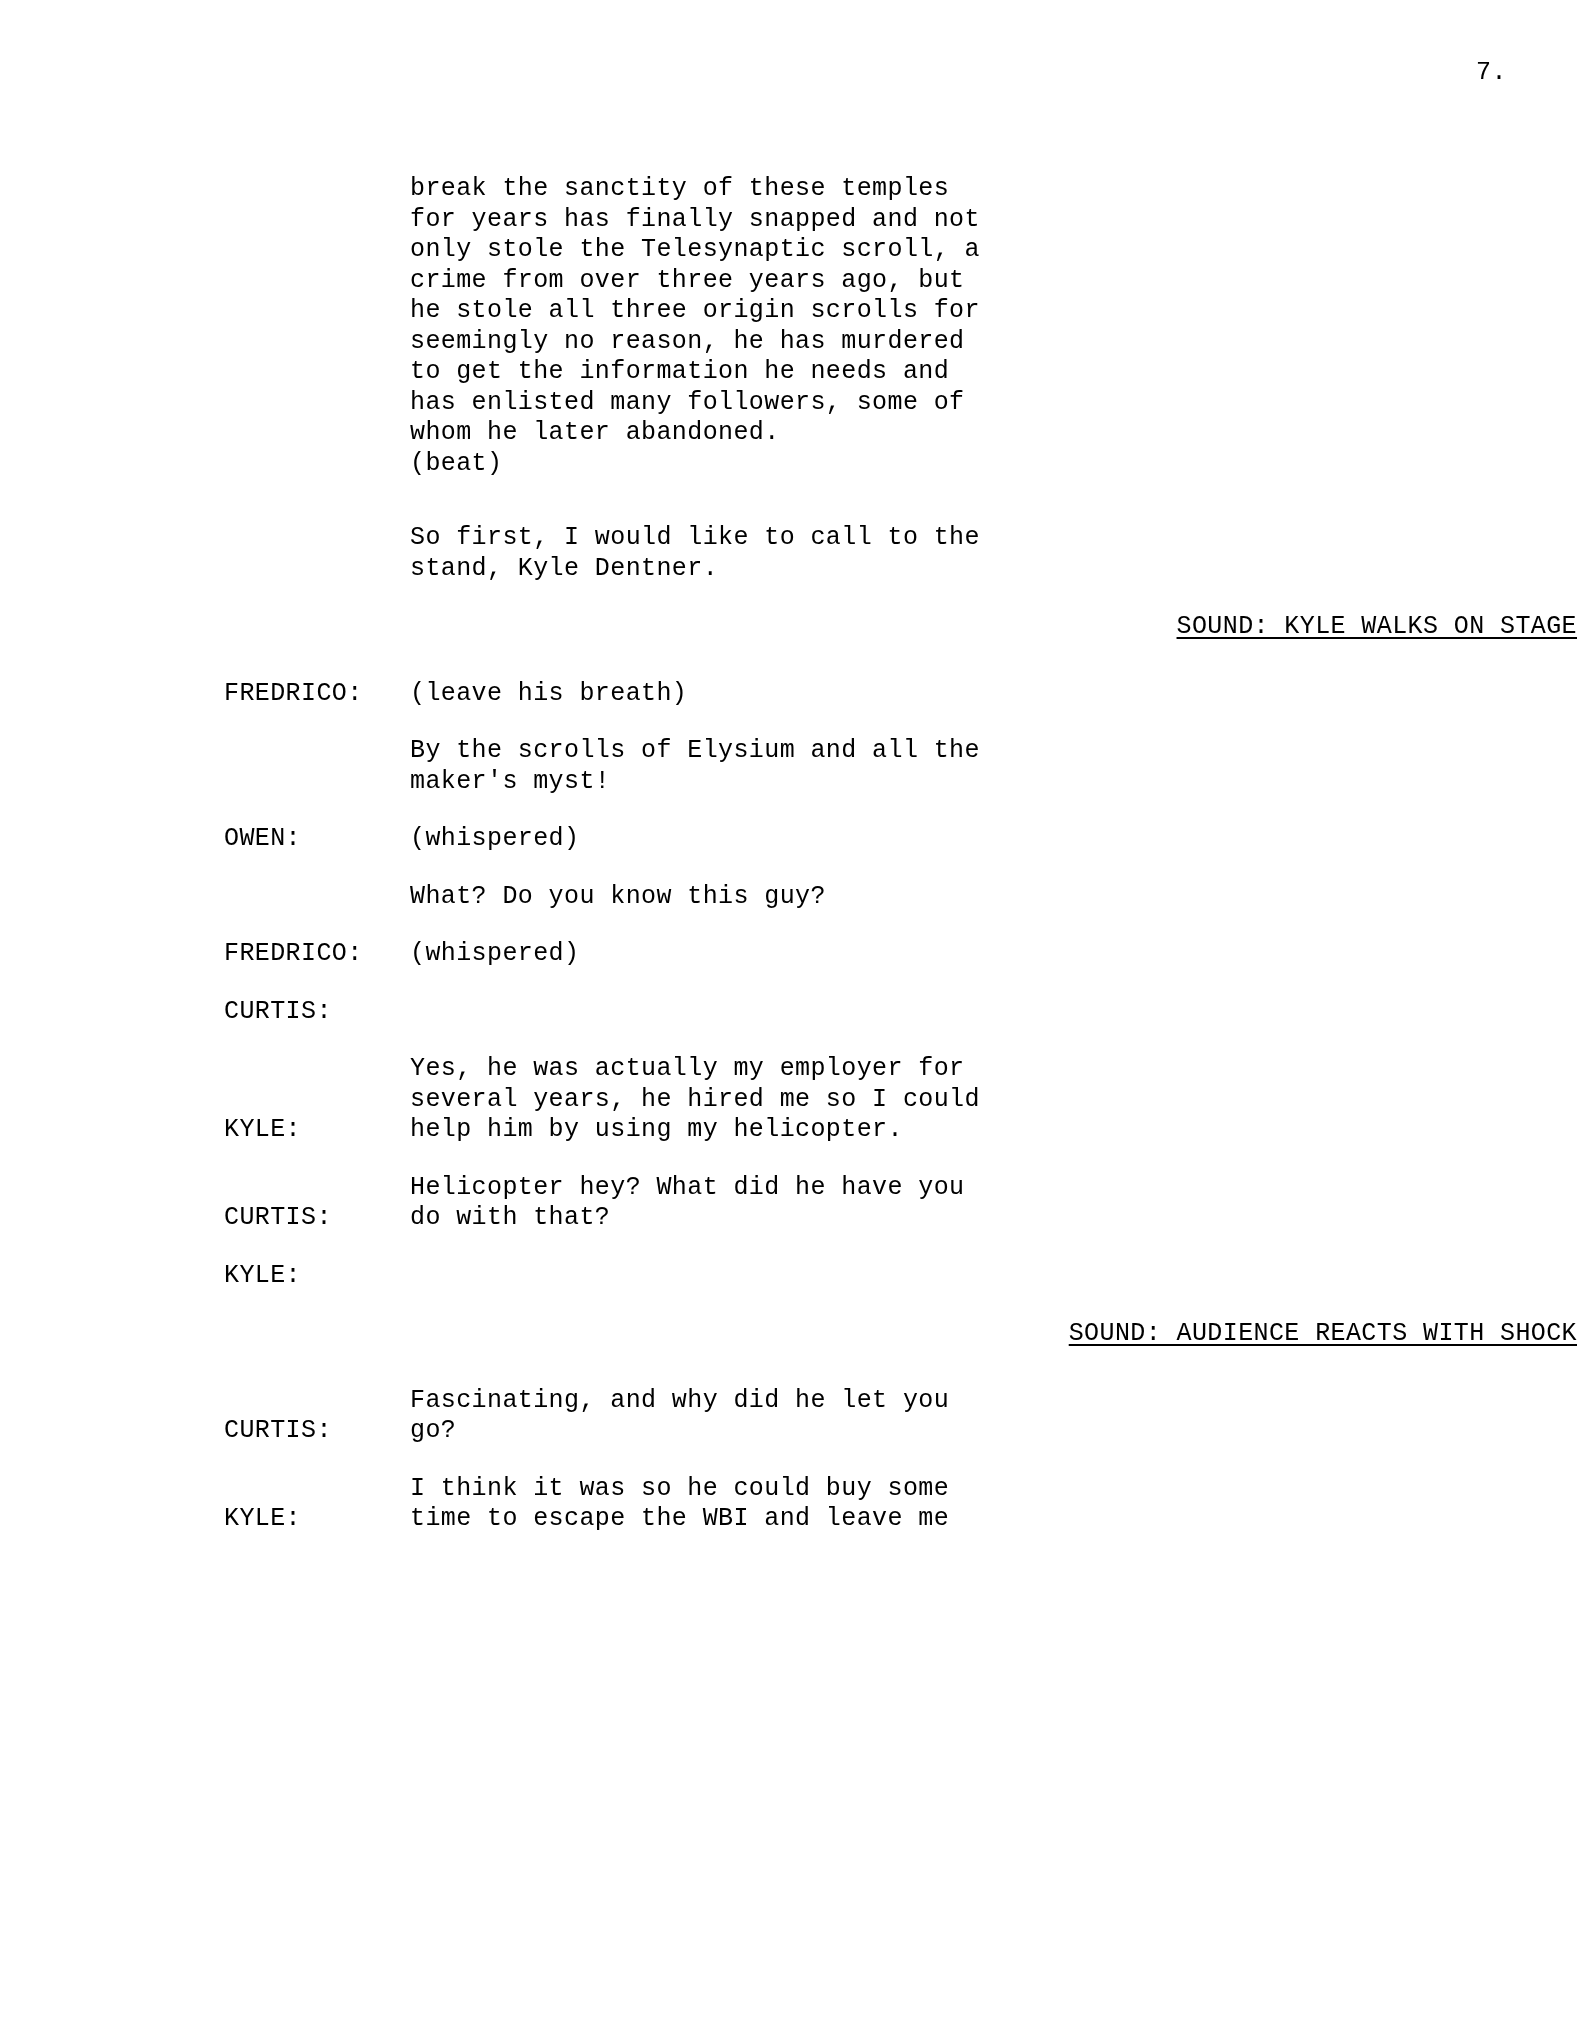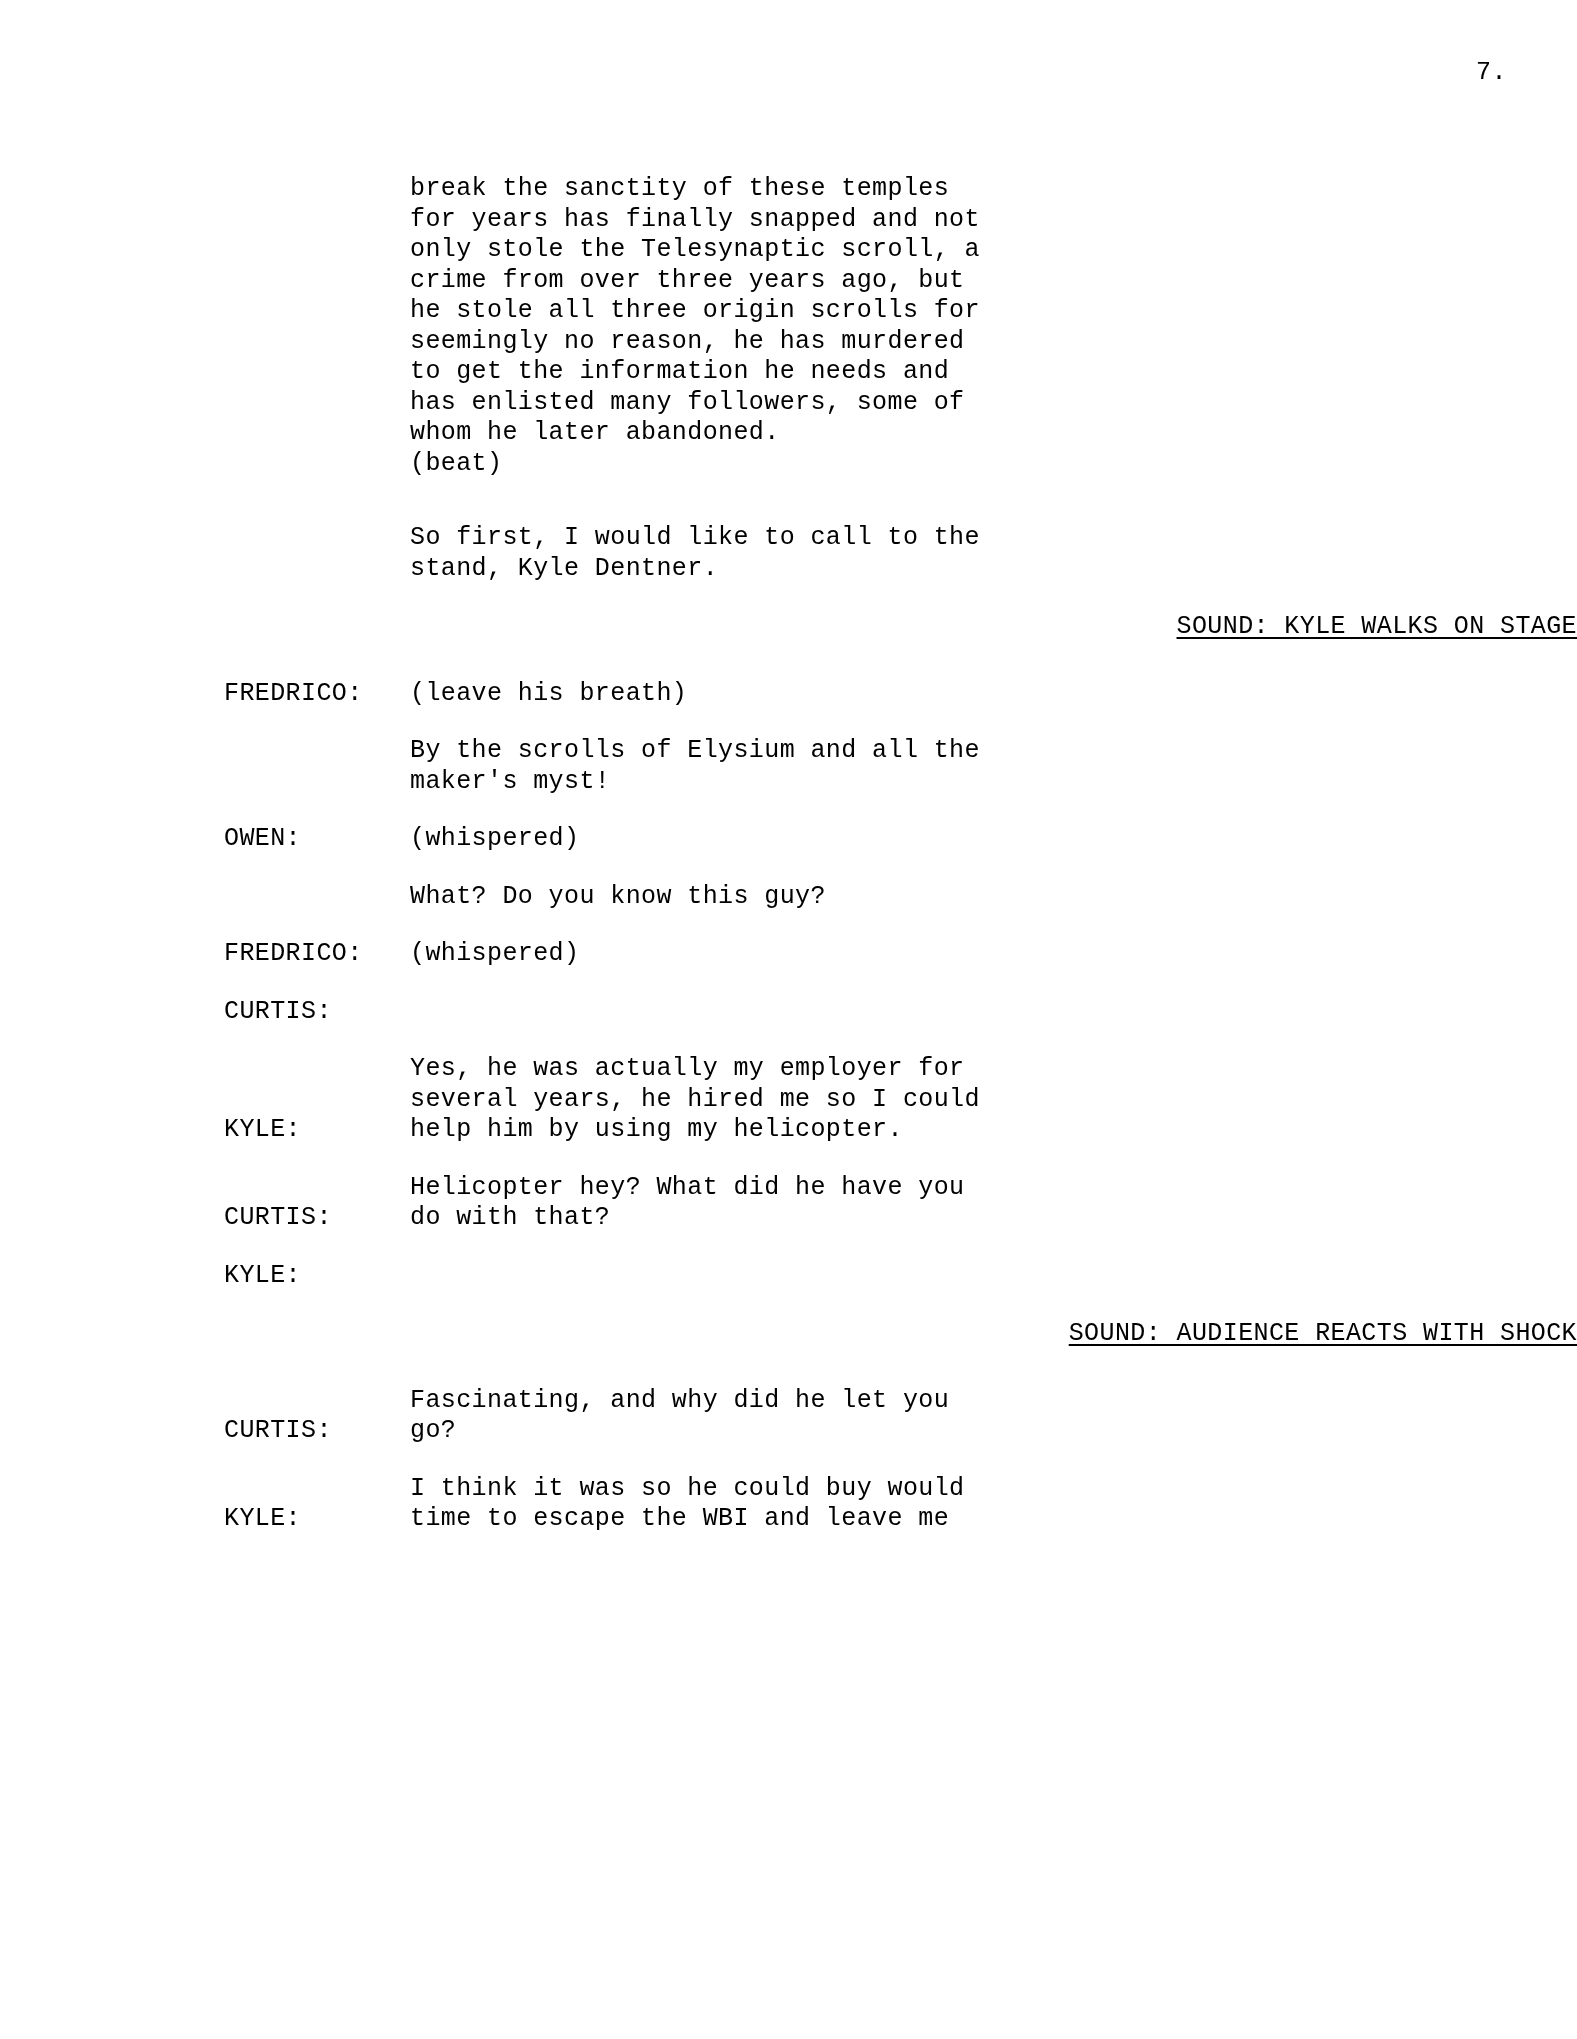--- a/index.html
+++ b/index.html
@@ -157,18 +157,18 @@
     </div>
 
     <div class="dialogue-row">
       <div class="character">CURTIS:</div>
       <div class="speech">Fascinating, and why did he let you
 go?</div>
     </div>
 
     <div class="dialogue-row">
       <div class="character">KYLE:</div>
-      <div class="speech">I think it was so he could buy would
+      <div class="speech">I think it was so he could buy some
 time to escape the WBI and leave me</div>
     </div>
 
   </div>
 </div>
 
 </body></html>

